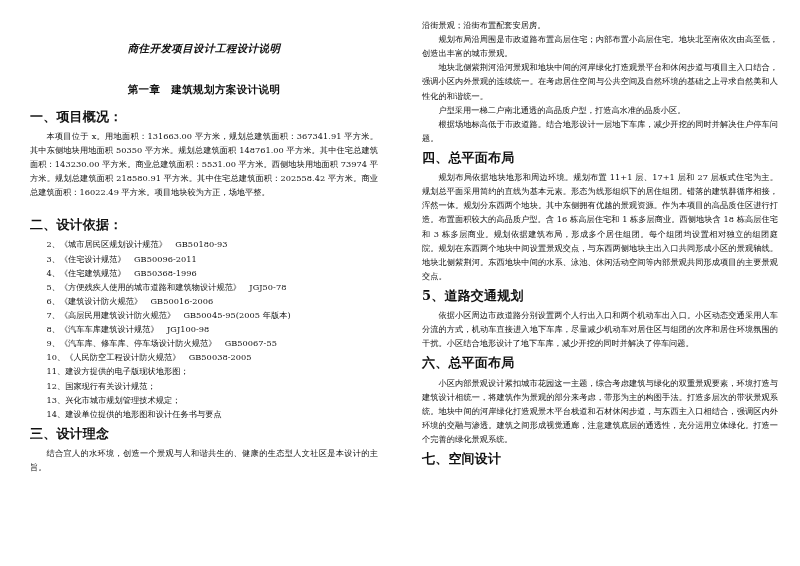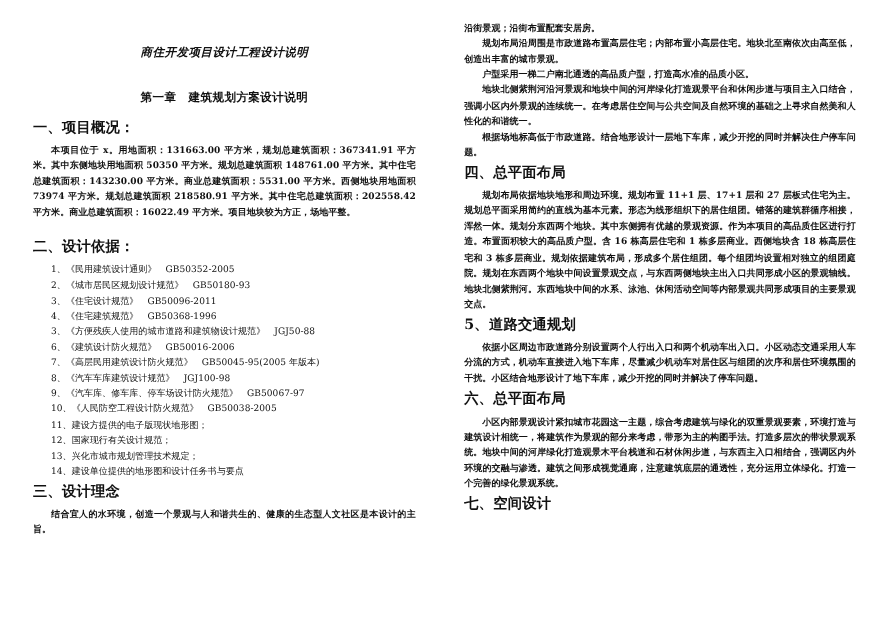--- a/index.html
+++ b/index.html
@@ -59,21 +59,20 @@
     margin: 3px 0 2px 0;
     line-height: 1.55;
   }
   p.body-para {
     font-size: 8.2px;
     line-height: 1.72;
     margin: 0 0 0 0;
     text-align: justify;
     text-indent: 16.4px;
     letter-spacing: 0.05px;
-    font-weight: bold;
   }
   p.body-para.no-indent {
     text-indent: 0;
   }
   ol.std-list {
     list-style: none;
     margin: 0;
     padding: 0;
   }
   ol.std-list li {
@@ -95,47 +94,46 @@
 
     <div class="doc-title">商住开发项目设计工程设计说明</div>
 
     <div class="chapter-title">第一章　建筑规划方案设计说明</div>
 
     <div class="section-heading">一、项目概况：</div>
     <p class="body-para">本项目位于 x。用地面积：131663.00 平方米，规划总建筑面积：367341.91 平方米。其中东侧地块用地面积 50350 平方米。规划总建筑面积 148761.00 平方米。其中住宅总建筑面积：143230.00 平方米。商业总建筑面积：5531.00 平方米。西侧地块用地面积 73974 平方米。规划总建筑面积 218580.91 平方米。其中住宅总建筑面积：202558.42 平方米。商业总建筑面积：16022.49 平方米。项目地块较为方正，场地平整。</p>
 
     <div class="section-heading blocklead">二、设计依据：</div>
     <ol class="std-list">
-      <li>1、《民用建筑设计通则》　GB50352-2005</li>
       <li>2、《城市居民区规划设计规范》　GB50180-93</li>
       <li>3、《住宅设计规范》　GB50096-2011</li>
       <li>4、《住宅建筑规范》　GB50368-1996</li>
-      <li>3、《方便残疾人使用的城市道路和建筑物设计规范》　JGJ50-88</li>
+      <li>5、《方便残疾人使用的城市道路和建筑物设计规范》　JGJ50-78</li>
       <li>6、《建筑设计防火规范》　GB50016-2006</li>
       <li>7、《高层民用建筑设计防火规范》　GB50045-95(2005 年版本)</li>
       <li>8、《汽车车库建筑设计规范》　JGJ100-98</li>
-      <li>9、《汽车库、修车库、停车场设计防火规范》　GB50067-97</li>
+      <li>9、《汽车库、修车库、停车场设计防火规范》　GB50067-55</li>
       <li>10、《人民防空工程设计防火规范》　GB50038-2005</li>
       <li>11、建设方提供的电子版现状地形图；</li>
       <li>12、国家现行有关设计规范；</li>
       <li>13、兴化市城市规划管理技术规定；</li>
       <li>14、建设单位提供的地形图和设计任务书与要点</li>
     </ol>
 
     <div class="section-heading">三、设计理念</div>
     <p class="body-para">结合宜人的水环境，创造一个景观与人和谐共生的、健康的生态型人文社区是本设计的主旨。</p>
 
   </div>
 
   <div class="column right">
 
     <p class="body-para no-indent">沿街景观；沿街布置配套安居房。</p>
     <p class="body-para">规划布局沿周围是市政道路布置高层住宅；内部布置小高层住宅。地块北至南依次由高至低，创造出丰富的城市景观。</p>
+    <p class="body-para">地块北侧紫荆河沿河景观和地块中间的河岸绿化打造观景平台和休闲步道与项目主入口结合，强调小区内外景观的连续统一。在考虑居住空间与公共空间及自然环境的基础之上寻求自然美和人性化的和谐统一。</p>
     <p class="body-para">户型采用一梯二户南北通透的高品质户型，打造高水准的品质小区。</p>
-    <p class="body-para">地块北侧紫荆河沿河景观和地块中间的河岸绿化打造观景平台和休闲步道与项目主入口结合，强调小区内外景观的连续统一。在考虑居住空间与公共空间及自然环境的基础之上寻求自然美和人性化的和谐统一。</p>
     <p class="body-para">根据场地标高低于市政道路。结合地形设计一层地下车库，减少开挖的同时并解决住户停车问题。</p>
 
     <div class="section-heading">四、总平面布局</div>
     <p class="body-para">规划布局依据地块地形和周边环境。规划布置 11+1 层、17+1 层和 27 层板式住宅为主。规划总平面采用简约的直线为基本元素。形态为线形组织下的居住组团。错落的建筑群循序相接，浑然一体。规划分东西两个地块。其中东侧拥有优越的景观资源。作为本项目的高品质住区进行打造。布置面积较大的高品质户型。含 16 栋高层住宅和 1 栋多层商业。西侧地块含 18 栋高层住宅和 3 栋多层商业。规划依据建筑布局，形成多个居住组团。每个组团均设置相对独立的组团庭院。规划在东西两个地块中间设置景观交点，与东西两侧地块主出入口共同形成小区的景观轴线。地块北侧紫荆河。东西地块中间的水系、泳池、休闲活动空间等内部景观共同形成项目的主要景观交点。</p>
 
     <div class="section-heading">5、道路交通规划</div>
     <p class="body-para">依据小区周边市政道路分别设置两个人行出入口和两个机动车出入口。小区动态交通采用人车分流的方式，机动车直接进入地下车库，尽量减少机动车对居住区与组团的次序和居住环境氛围的干扰。小区结合地形设计了地下车库，减少开挖的同时并解决了停车问题。</p>
 
     <div class="section-heading">六、总平面布局</div>
     <p class="body-para">小区内部景观设计紧扣城市花园这一主题，综合考虑建筑与绿化的双重景观要素，环境打造与建筑设计相统一，将建筑作为景观的部分来考虑，带形为主的构图手法。打造多层次的带状景观系统。地块中间的河岸绿化打造观景木平台栈道和石材休闲步道，与东西主入口相结合，强调区内外环境的交融与渗透。建筑之间形成视觉通廊，注意建筑底层的通透性，充分运用立体绿化。打造一个完善的绿化景观系统。</p>

